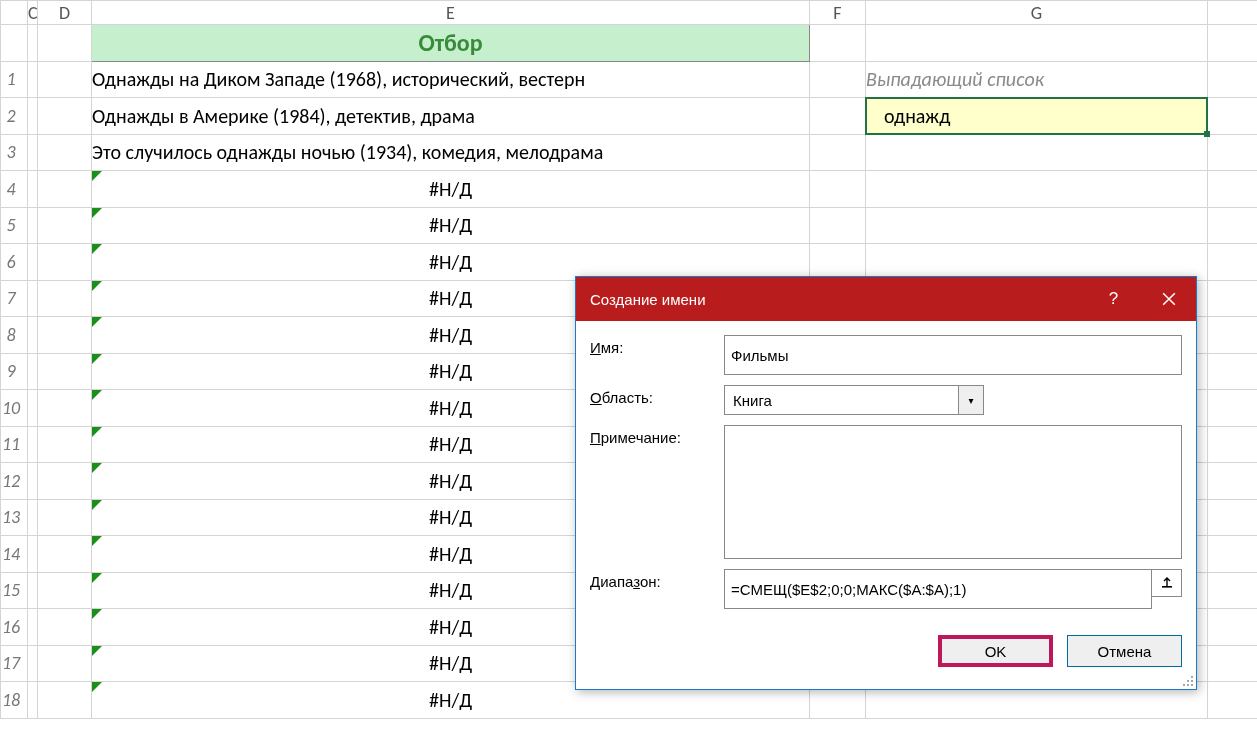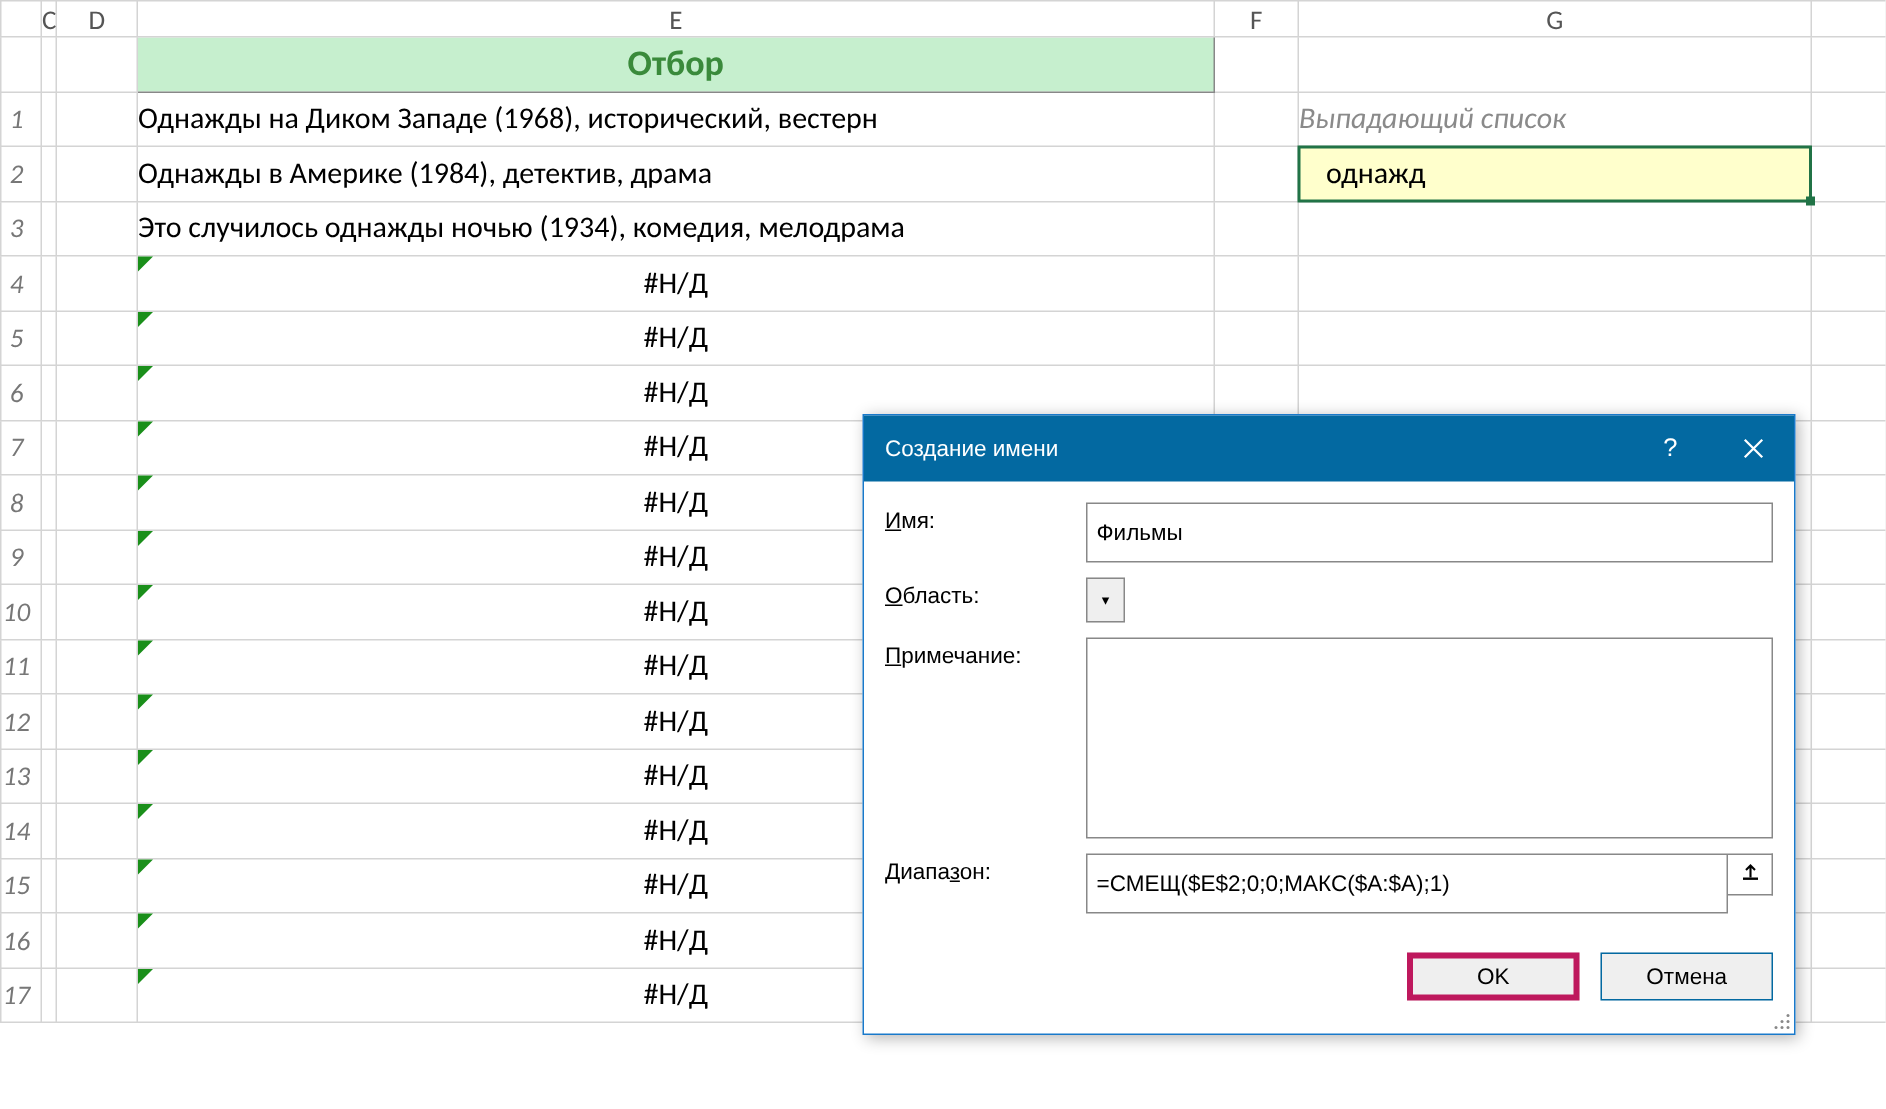--- a/index.html
+++ b/index.html
@@ -127,21 +127,21 @@
     width: 622px;
     height: 414px;
     background: #fff;
     border: 1px solid #1979ca;
     box-shadow: 2px 2px 10px rgba(0,0,0,.3);
     font-family: "Segoe UI", Arial, sans-serif;
     font-size: 15px;
   }
   .dialog .titlebar {
     height: 44px;
-    background: #0369a1;
+    background: #b91c1c;
     color: #fff;
     display: flex;
     align-items: center;
     padding-left: 14px;
     font-size: 15px;
   }
   .dialog .titlebar .title { flex: 1; }
   .dialog .titlebar .tb-btn {
     width: 55px;
     height: 44px;
@@ -432,20 +432,29 @@
         </tr>
         <tr>
           <th class="row-num">17</th>
           <td></td>
           <td></td>
           <td class="err-triangle cell-center">#Н/Д</td>
           <td></td>
           <td></td>
           <td></td>
         </tr>
+        <tr>
+          <th class="row-num">18</th>
+          <td></td>
+          <td></td>
+          <td class="err-triangle cell-center">#Н/Д</td>
+          <td></td>
+          <td></td>
+          <td></td>
+        </tr>
       </tbody>
   </table>
 </div>
 
 <div class="dialog">
   <div class="titlebar">
     <span class="title">Создание имени</span>
     <div class="tb-btn">?</div>
     <div class="tb-btn">
       <svg viewBox="0 0 12 12" width="14" height="14">
@@ -454,20 +463,21 @@
     </div>
   </div>
   <div class="body">
     <div class="form-row">
       <div class="lbl"><u>И</u><span>мя:</span></div>
       <input class="txt" type="text" value="Фильмы" style="">
     </div>
     <div class="form-row">
       <div class="lbl"><u>О</u><span>бласть:</span></div>
       <div class="select-wrap">
+        <input type="text" readonly="" value="Книга" style="">
         <div class="dd">
           <span>▾</span>
         </div>
       </div>
     </div>
     <div class="form-row">
       <div class="lbl"><u>П</u><span>римечание:</span></div>
       <textarea class="comment" style=""></textarea>
     </div>
     <div class="form-row range-row">

